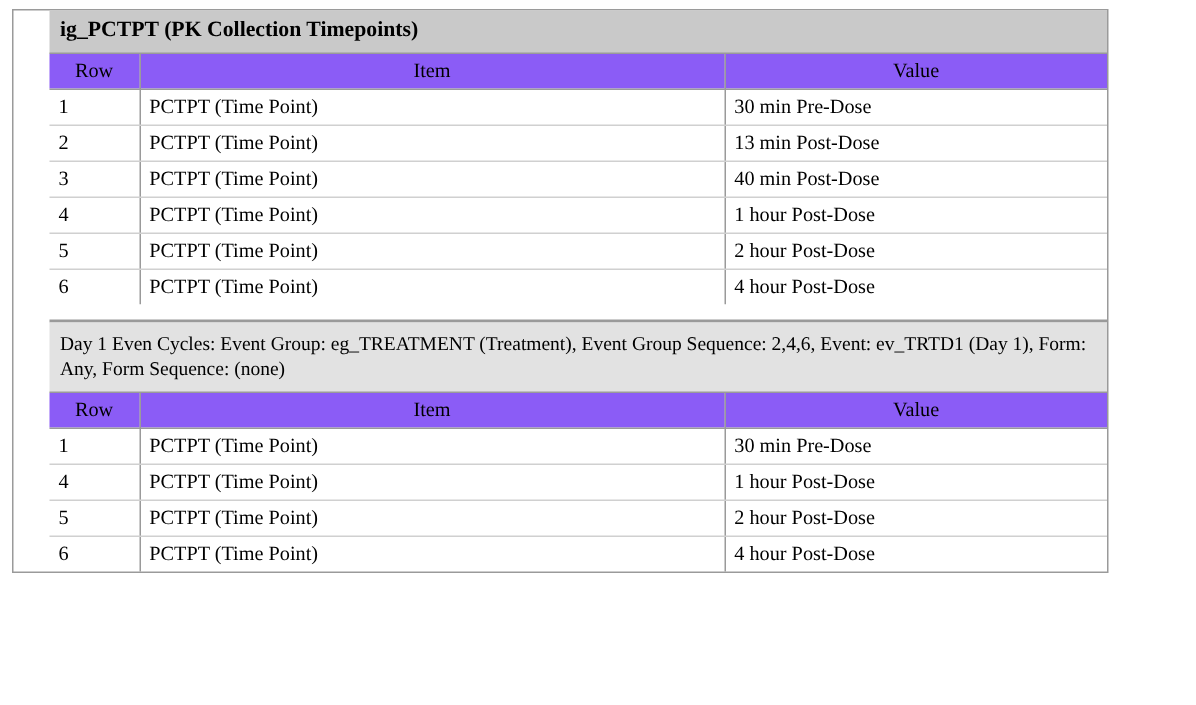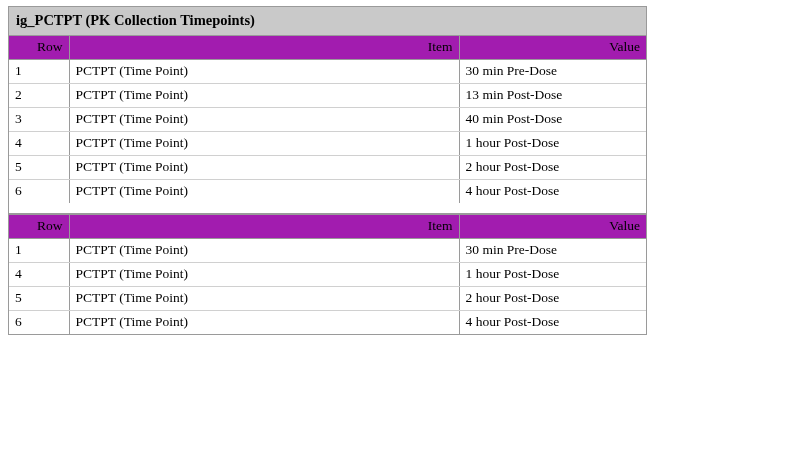--- a/index.html
+++ b/index.html
@@ -14,23 +14,24 @@
   }
   .page {
     width: 797px;
     height: 470px;
     box-sizing: border-box;
     padding: 6px 8px 8px 8px;
     background: #ffffff;
   }
   .doc {
     border: 1px solid #9a9a9a;
-    width: 639px;
+    width: 731px;
     box-sizing: border-box;
     background: #ffffff;
+    padding-left: 24px;
   }
   .title-bar {
     background: #c9c9c9;
     border-bottom: 1px solid #9a9a9a;
     padding: 5px 7px 6px 7px;
     font-weight: bold;
     font-size: 14.5px;
     line-height: 1.15;
   }
   .section {
@@ -48,22 +49,22 @@
   }
   table.data {
     width: 100%;
     border-collapse: collapse;
     table-layout: fixed;
   }
   table.data col.c-row { width: 60px; }
   table.data col.c-item { width: 390px; }
   table.data col.c-value { width: auto; }
   table.data th {
-    background: #a21caf;
-    text-align: right;
+    background: #8b5cf6;
+    text-align: center;
     font-weight: normal;
     font-size: 13.5px;
     padding: 3px 6px 4px 6px;
     border-right: 1px solid #9a9a9a;
     border-bottom: 1px solid #9a9a9a;
   }
   table.data th:last-child { border-right: none; }
   table.data td {
     padding: 3px 6px 4px 6px;
     font-size: 13.5px;
@@ -129,20 +130,21 @@
               <tr>
                 <td>6</td>
                 <td>PCTPT (Time Point)</td>
                 <td>4 hour Post-Dose</td>
               </tr>
             </tbody>
           </table>
         </div>
         <div class="gap"></div>
         <div class="section">
+          <div class="section-header">Day 1 Even Cycles: Event Group: eg_TREATMENT (Treatment), Event Group Sequence: 2,4,6, Event: ev_TRTD1 (Day 1), Form: Any, Form Sequence: (none)</div>
           <table class="data">
             <colgroup>
               <col class="c-row">
               <col class="c-item">
               <col class="c-value">
             </colgroup>
             <thead>
               <tr>
                 <th>Row</th>
                 <th>Item</th>

